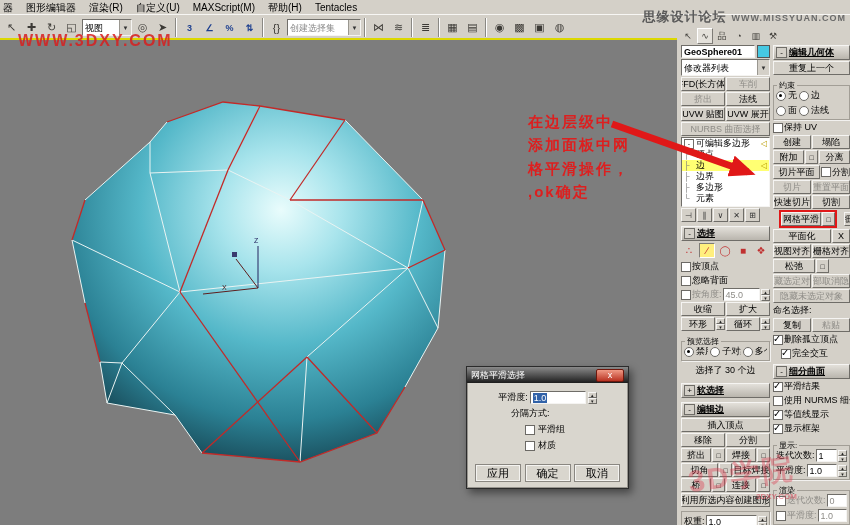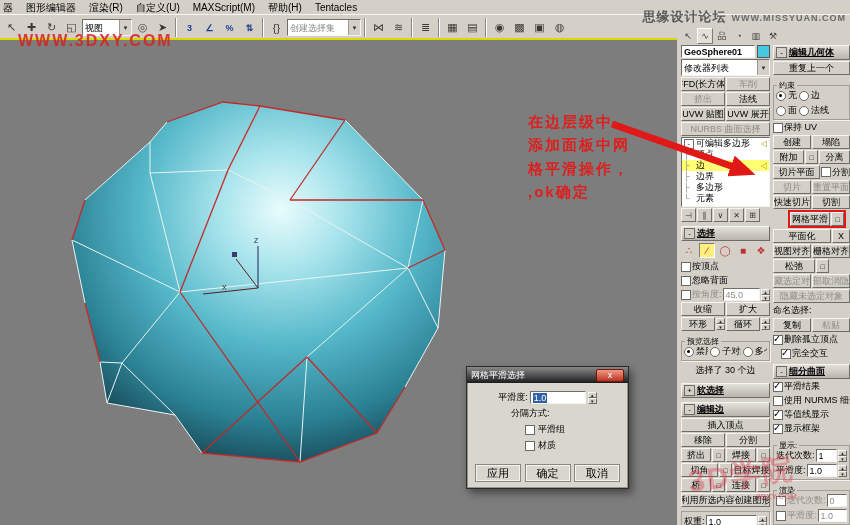--- a/index.html
+++ b/index.html
@@ -59,21 +59,21 @@
   .stack .srow{height:11px;display:flex;align-items:center;gap:2px;padding:0 2px;white-space:nowrap;overflow:hidden;}
   .stack .srow.sel{background:#ffff73;}
   .stack .tree{color:#777;font-size:8px;width:10px;flex:none;}
   .stack .sic{margin-left:auto;color:#b99b00;font-size:8px;}
   .sticons{display:flex;gap:1px;}
   .sticon{width:13px;height:12px;background:#d4d0c8;border:1px solid;border-color:#f5f4f2 #6f6d68 #6f6d68 #f5f4f2;display:flex;align-items:center;justify-content:center;font-size:8px;color:#333;}
   .soicons{display:flex;gap:2px;padding:1px 0;}
   .soicon{width:14px;height:13px;display:flex;align-items:center;justify-content:center;color:#c03030;font-size:10px;border:1px solid transparent;}
   .soicon.pressed{background:#ffef7e;border-color:#7e7c77 #fff #fff #7e7c77;}
   .status{text-align:center;font-size:9px;padding:2px 0;}
-  .redbox{box-shadow:0 0 0 2px #e01818;margin:2px 17px;display:flex;gap:1px;flex:1;}
+  .redbox{box-shadow:0 0 0 2px #e01818;margin:2px 8px;display:flex;gap:1px;flex:1;}
   .objrow{display:flex;gap:2px;align-items:center;}
   .swatch{flex:none;width:11px;height:11px;background:#46c8e2;border:1px solid #555;}
   
   .dialog{position:absolute;left:466px;top:366px;width:161px;height:121px;background:#d9d6ce;border:1px solid #2b2b2b;box-shadow:0 0 0 1px #97948e inset,3px 4px 8px rgba(0,0,0,.45);z-index:20;}
   .dlg-title{height:16px;background:linear-gradient(#8a8a8a,#1c1c1c);display:flex;align-items:center;color:#fff;font-size:9px;padding:0 4px;}
   .dlg-x{margin-left:auto;width:26px;height:11px;background:linear-gradient(#f09a85,#b93322);border:1px solid #6f170c;border-radius:2px;color:#fff;font-size:9px;line-height:9px;display:flex;align-items:center;justify-content:center;}
   .dlg-body{padding:8px 6px 6px 6px;display:flex;flex-direction:column;gap:3px;font-size:9px;}
   .dlg-r1{display:flex;align-items:center;gap:2px;justify-content:center;}
   .dlg-val{width:50px;}
   .dlg-val .hl{background:#3162a8;color:#fff;padding:0 1px;}

